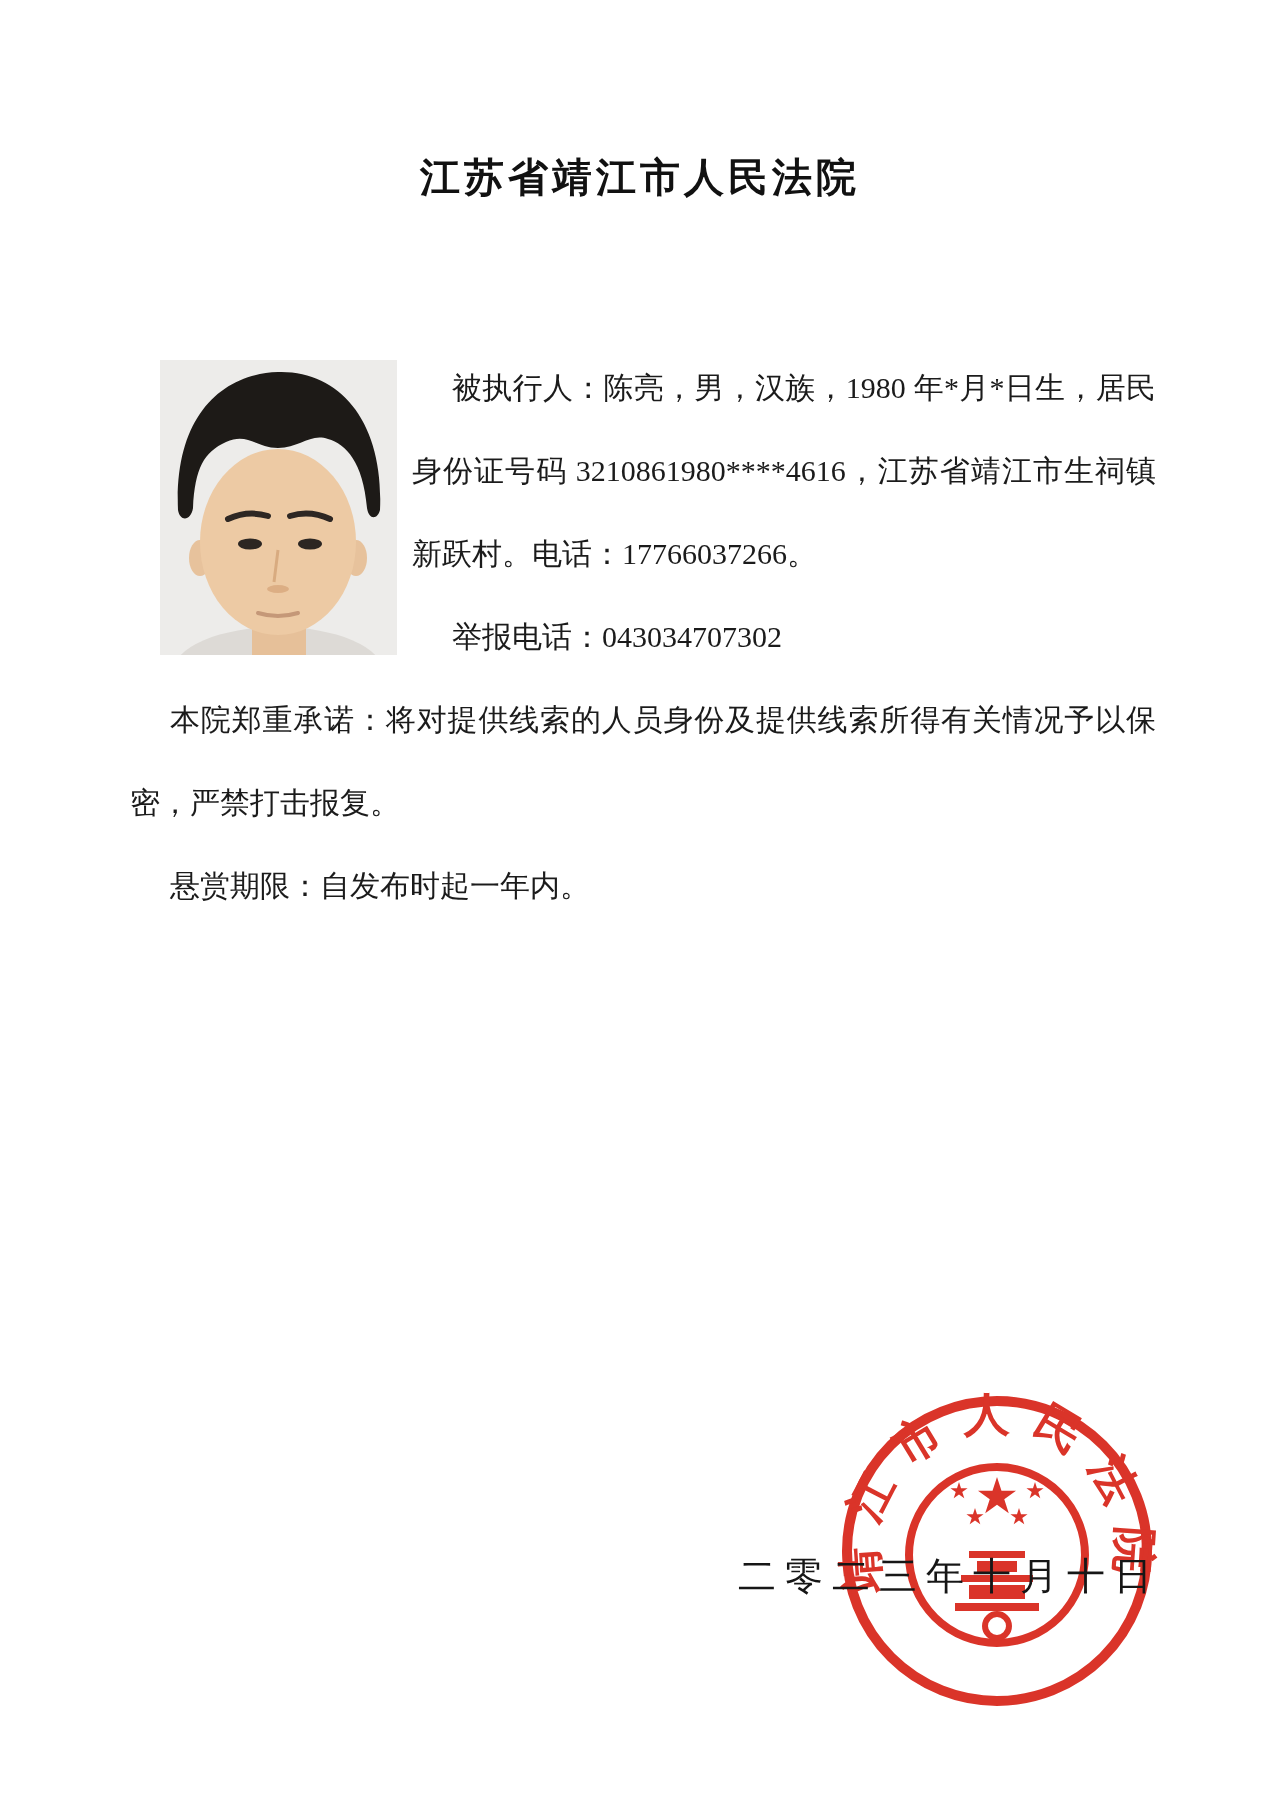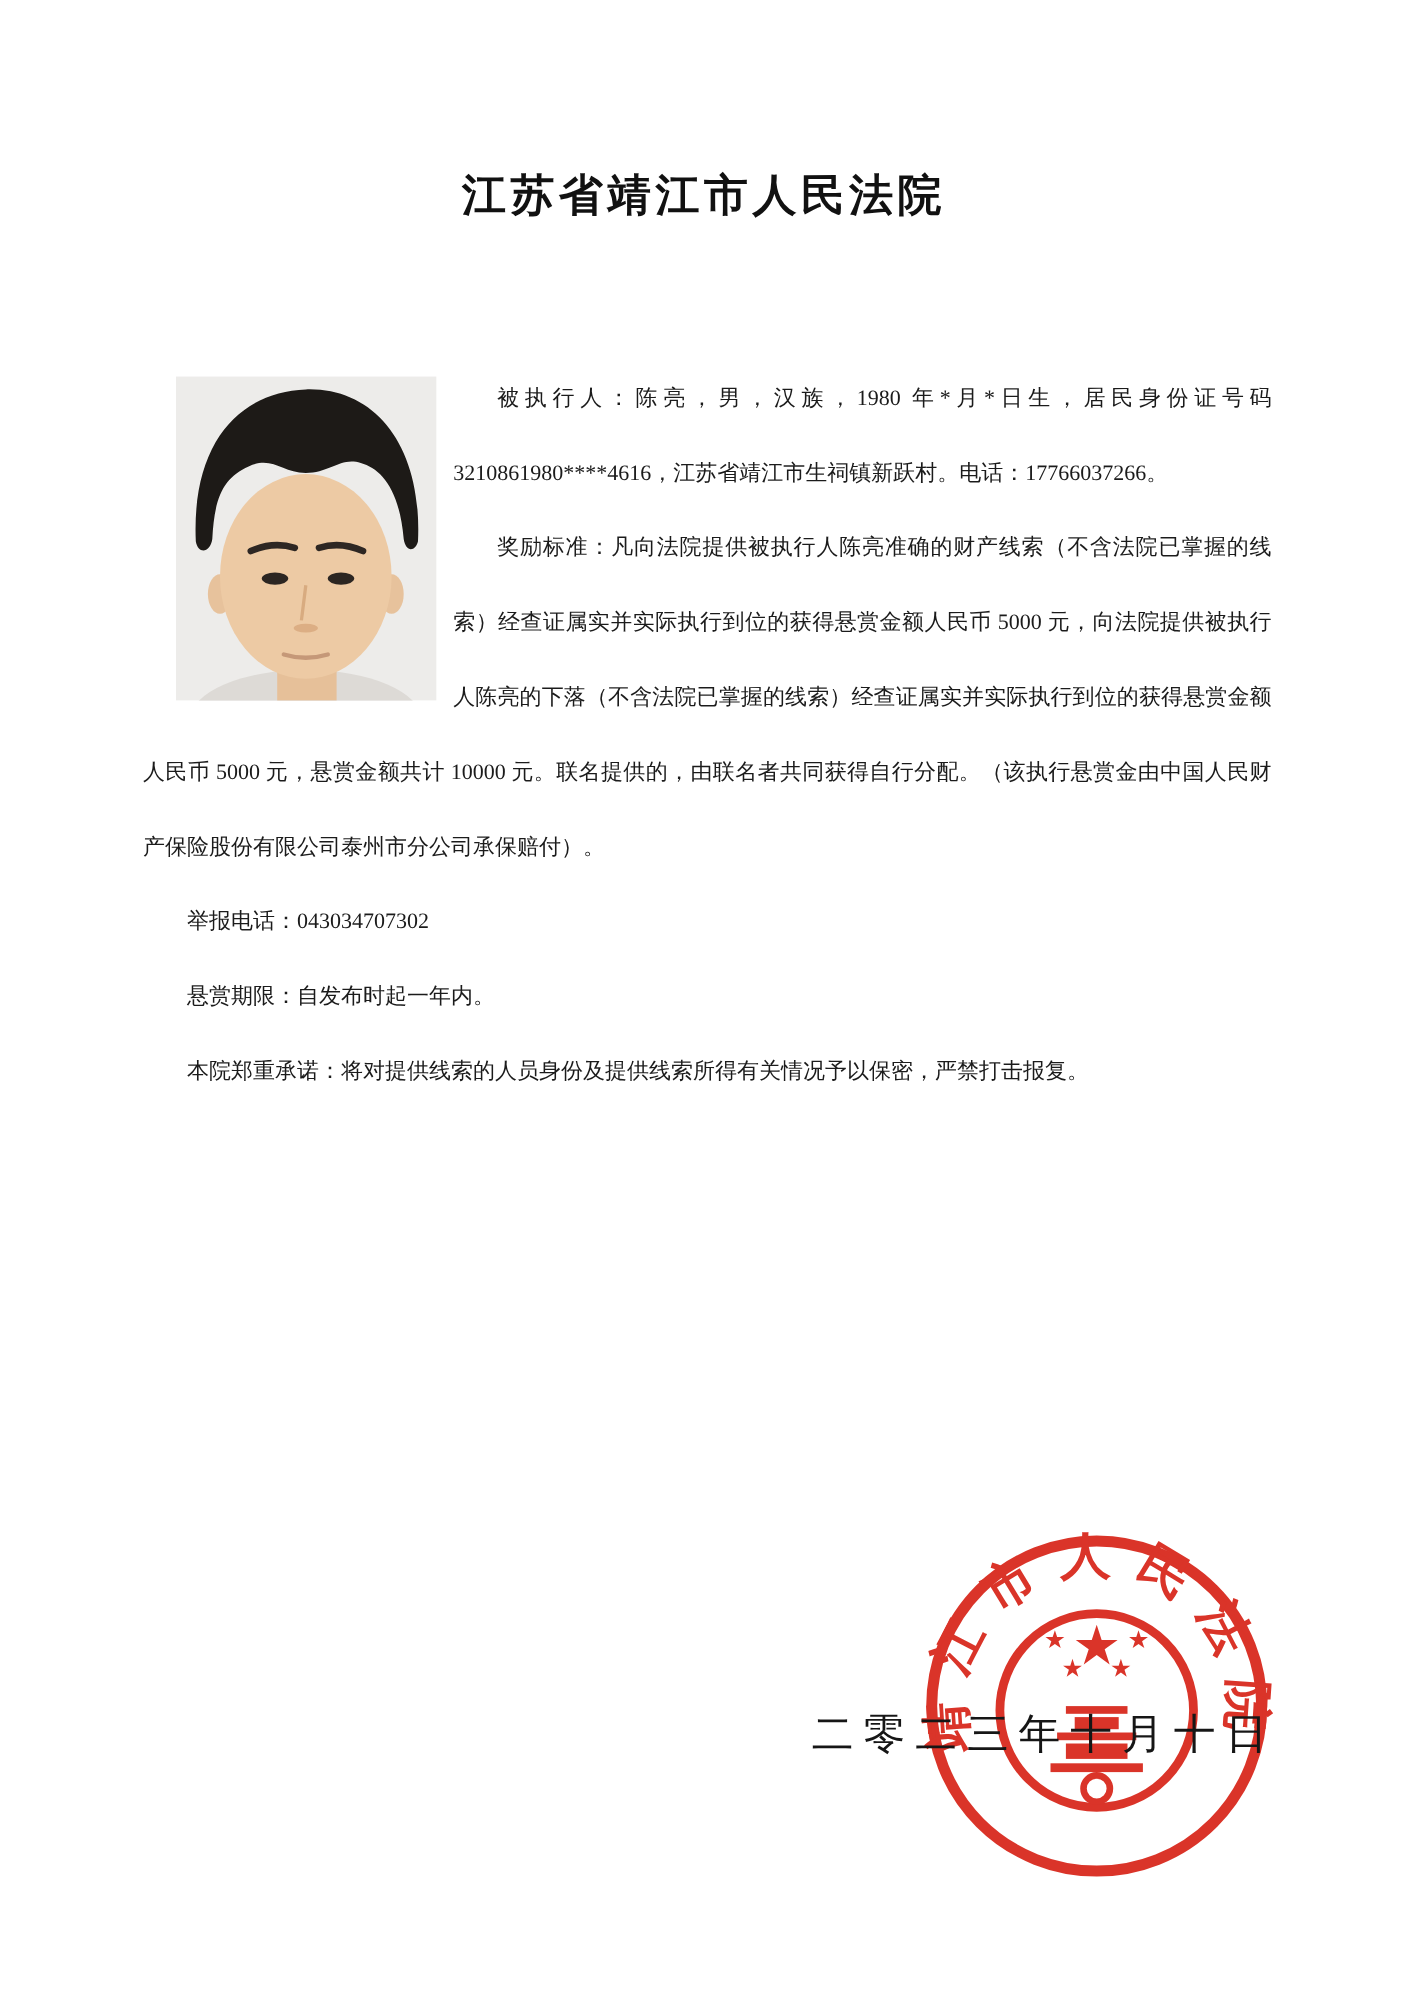--- a/index.html
+++ b/index.html
@@ -26,24 +26,24 @@
     font-size: 40px;
     font-weight: bold;
     letter-spacing: 4px;
     line-height: 64px;
     color: #111111;
   }
   .title-line { display: block; }
   .doc-body {
     position: absolute;
     left: 130px;
-    top: 328px;
+    top: 346px;
     width: 1026px;
-    font-size: 20px;
-    line-height: 68px;
+    font-size: 30px;
+    line-height: 83px;
     text-align: justify;
     z-index: 1;
   }
   .para {
     margin: 0;
     text-indent: 40px;
   }
   .photo {
     float: left;
     width: 237px;
@@ -106,24 +106,23 @@
         <path d="M 130,156 q 20,-6 40,3" stroke="#2e2723" stroke-width="6" fill="none" stroke-linecap="round"></path>
         <ellipse cx="90" cy="184" rx="12" ry="5.5" fill="#2c2622"></ellipse>
         <ellipse cx="150" cy="184" rx="12" ry="5.5" fill="#2c2622"></ellipse>
         <path d="M 118,190 L 114,222" stroke="#d8ab80" stroke-width="3" fill="none"></path>
         <ellipse cx="118" cy="229" rx="11" ry="4" fill="#dcae84"></ellipse>
         <path d="M 98,253 Q 118,259 138,253" stroke="#c59878" stroke-width="4" fill="none" stroke-linecap="round"></path>
       </svg>
     </div>
 
     <p class="para">被执行人：陈亮，男，汉族，1980 年*月*日生，居民身份证号码 3210861980****4616，江苏省靖江市生祠镇新跃村。电话：17766037266。</p>
-    <p class="para">奖励标准：凡向法院提供被执行人陈亮准确的财产线索（不含法院已掌握的线索）经查证属实并实际执行到位的获得悬赏金额人民币 5000 元，向法院提供被执行人陈亮的下落（不含法院已掌握的线索）经查证属实并实际执行到位的获得悬赏金额人民币 5000 元，悬赏金额共计 10000 元。联名提供的，由联名者共同获得自行分配。（该执行悬赏金由中国人民财产保险股份有限公司泰州市分公司承保赔付）。</p>
     <p class="para">举报电话：043034707302</p>
+    <p class="para">本院郑重承诺：将对提供线索的人员身份及提供线索所得有关情况予以保密，严禁打击报复。</p>
     <p class="para">悬赏期限：自发布时起一年内。</p>
-    <p class="para">本院郑重承诺：将对提供线索的人员身份及提供线索所得有关情况予以保密，严禁打击报复。</p>
   </div>
 
   <div class="issue-date">二零二三年十月十日</div>
 
   <div class="seal">
     <svg viewBox="0 0 336 336" xmlns="http://www.w3.org/2000/svg">
       <g fill="#d8281c" stroke="none">
         <circle cx="168" cy="168" r="150" fill="none" stroke="#d8281c" stroke-width="10"></circle>
         <path id="sealArc" d="M 63.2 228.5 A 121 121 0 1 1 272.8 228.5" fill="none"></path>
         <text class="seal-rim-text" fill="#d8281c">

